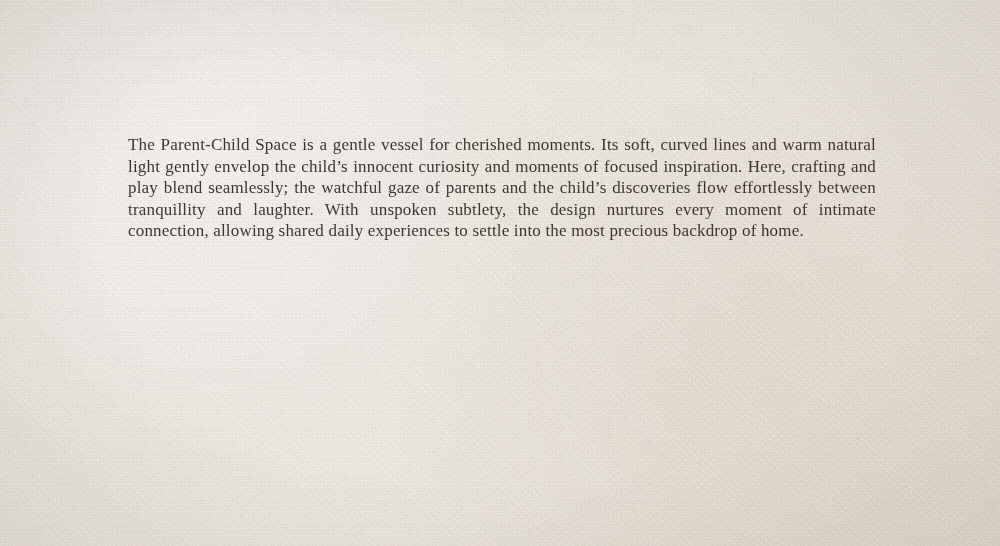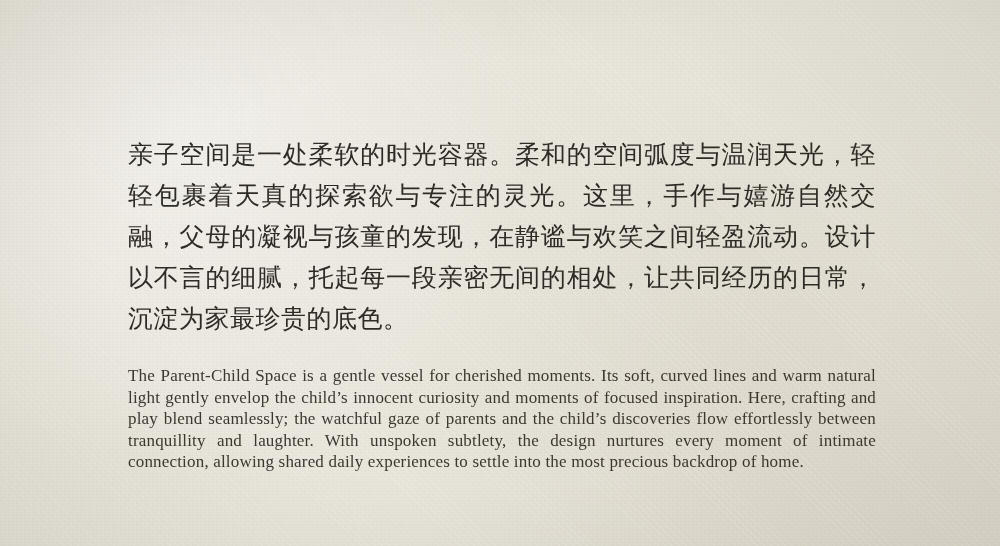--- a/index.html
+++ b/index.html
@@ -77,16 +77,15 @@
   }
 </style>
 </head>
 <body>
 
 <div class="page">
   <div class="grain"></div>
   <div class="vignette"></div>
 
   <div class="content">
-    <p class="headline">亲子空间是一处柔软的时光容器。柔和的空间弧度与温润天光，轻轻包裹着天真的探索欲与专注的灵光。这里，手作与嬉游自然交融，父母的凝视与孩童的发现，在静谧与欢笑之间轻盈流动。设计以不言的细腻，托起每一段亲密无间的相处，让共同经历的日常，沉淀为家最珍贵的底色。</p>
     <p class="body-copy">The Parent-Child Space is a gentle vessel for cherished moments. Its soft, curved lines and warm natural light gently envelop the child’s innocent curiosity and moments of focused inspiration. Here, crafting and play blend seamlessly; the watchful gaze of parents and the child’s discoveries flow effortlessly between tranquillity and laughter. With unspoken subtlety, the design nurtures every moment of intimate connection, allowing shared daily experiences to settle into the most precious backdrop of home.</p>
   </div>
 </div>
 
 </body></html>

